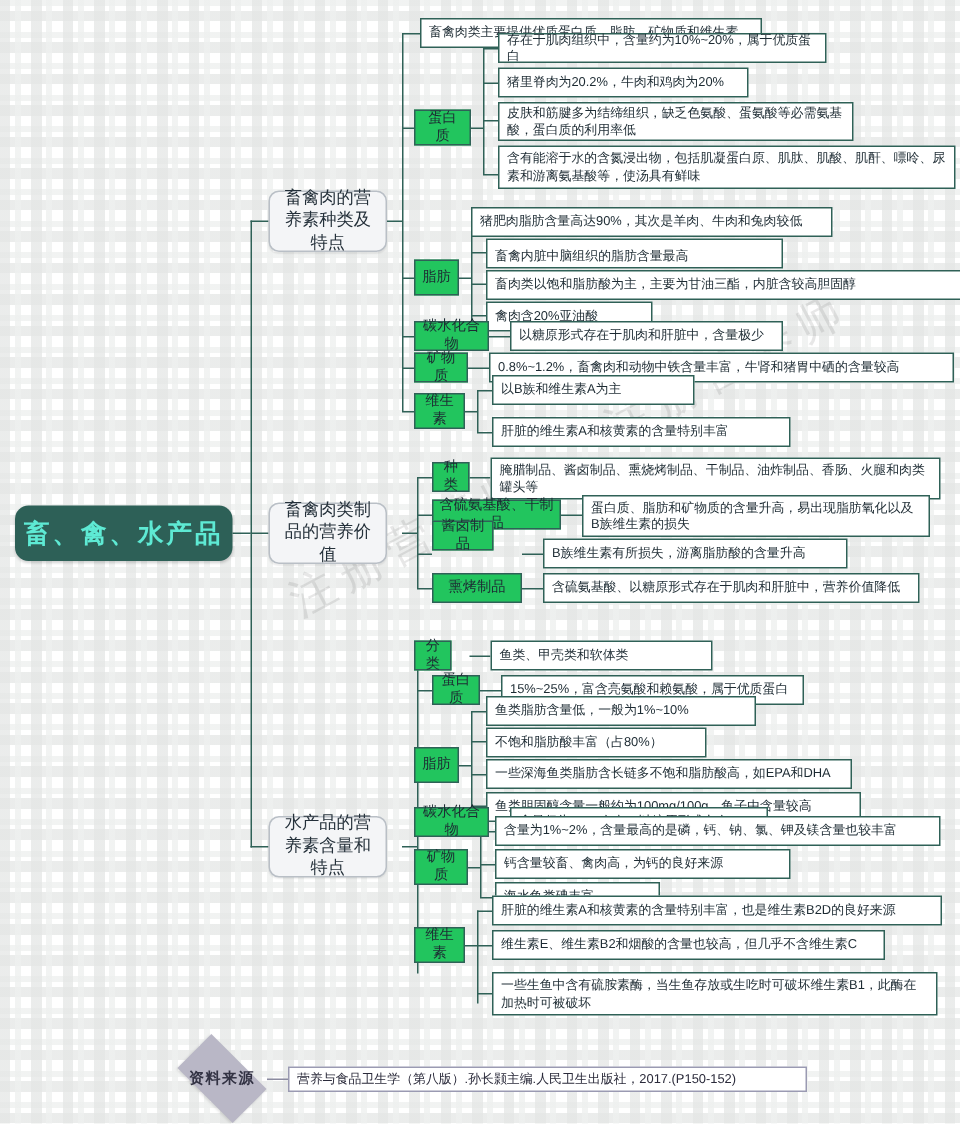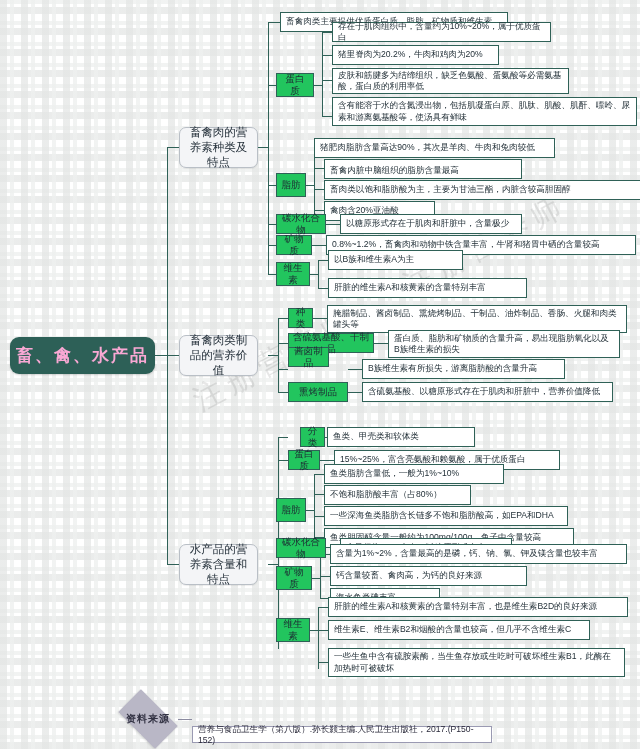--- a/index.html
+++ b/index.html
@@ -41,21 +41,21 @@
   .conn{position:absolute;background:#2f6157;}
   .conn.h{height:1.4px;}
   .conn.v{width:1.4px;}
   .conn.grey{background:#8b8ba0;}
 
   
   .node{position:absolute;box-sizing:border-box;display:flex;align-items:center;}
   .node .txt{display:block;width:100%;}
 
   .root{
-    background:#2d6057;color:#f9a8d4;border-radius:9px;
+    background:#2d6057;color:#5eead4;border-radius:9px;
     font-size:17px;font-weight:bold;letter-spacing:2px;
     justify-content:center;text-align:center;
     font-family:"Liberation Sans","DejaVu Sans",sans-serif;
     box-shadow:0 1px 2px rgba(0,0,0,0.18);
   }
   .lvl2{
     background:#f4f5f7;border:1px solid #b9bfc6;border-radius:7px;
     color:#24303a;font-size:11.5px;line-height:15px;
     justify-content:center;text-align:center;padding:3px 5px;
     box-shadow:0 1px 1px rgba(0,0,0,0.07);
@@ -273,31 +273,31 @@
     <span class="txt">B族维生素有所损失，游离脂肪酸的含量升高</span>
   </div>
 
   <div class="node lvl3" style="left:288px;top:382px;width:60px;height:20px;">
     <span class="txt">熏烤制品</span>
   </div>
   <div class="node lvl4" style="left:362px;top:382px;width:251px;height:20px;">
     <span class="txt">含硫氨基酸、以糖原形式存在于肌肉和肝脏中，营养价值降低</span>
   </div>
 
-  <div class="node lvl3" style="left:300px;top:427px;width:25px;height:20px;">
+  <div class="node lvl3" style="left:276px;top:427px;width:25px;height:20px;">
     <span class="txt">分类</span>
   </div>
   <div class="node lvl4" style="left:327px;top:427px;width:148px;height:20px;">
     <span class="txt">鱼类、甲壳类和软体类</span>
   </div>
 
   <div class="node lvl3" style="left:288px;top:450px;width:32px;height:20px;">
     <span class="txt">蛋白质</span>
   </div>
-  <div class="node lvl4" style="left:334px;top:450px;width:226px;height:20px;">
+  <div class="node lvl4" style="left:334px;top:450px;width:202px;height:20px;">
     <span class="txt">15%~25%，富含亮氨酸和赖氨酸，属于优质蛋白</span>
   </div>
 
   <div class="node lvl3" style="left:276px;top:498px;width:30px;height:24px;">
     <span class="txt">脂肪</span>
   </div>
   <div class="node lvl4" style="left:324px;top:464px;width:180px;height:20px;">
     <span class="txt">鱼类脂肪含量低，一般为1%~10%</span>
   </div>
   <div class="node lvl4" style="left:324px;top:485px;width:147px;height:20px;">
@@ -339,17 +339,17 @@
   <div class="node lvl4" style="left:328px;top:620px;width:262px;height:20px;">
     <span class="txt">维生素E、维生素B2和烟酸的含量也较高，但几乎不含维生素C</span>
   </div>
   <div class="node lvl4" style="left:328px;top:648px;width:297px;height:29px;">
     <span class="txt">一些生鱼中含有硫胺素酶，当生鱼存放或生吃时可破坏维生素B1，此酶在加热时可被破坏</span>
   </div>
 
   <div class="diamond" style="left:122px;top:703px;width:52px;height:32px;">
     <span>资料来源</span>
   </div>
-  <div class="node srcbox" style="left:192px;top:726px;width:300px;height:17px;">
+  <div class="node srcbox" style="left:192px;top:711px;width:346px;height:17px;">
     <span class="txt">营养与食品卫生学（第八版）.孙长颢主编.人民卫生出版社，2017.(P150-152)</span>
   </div>
 
 </div>
 
 </body></html>

